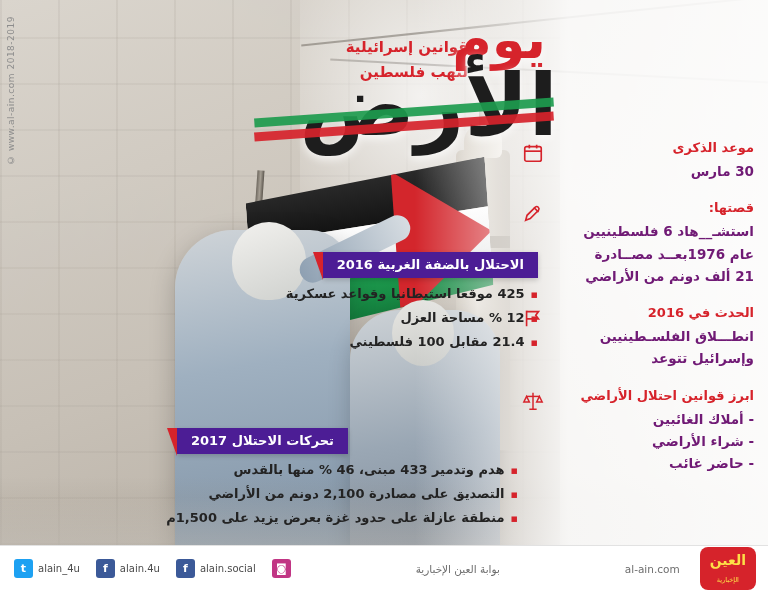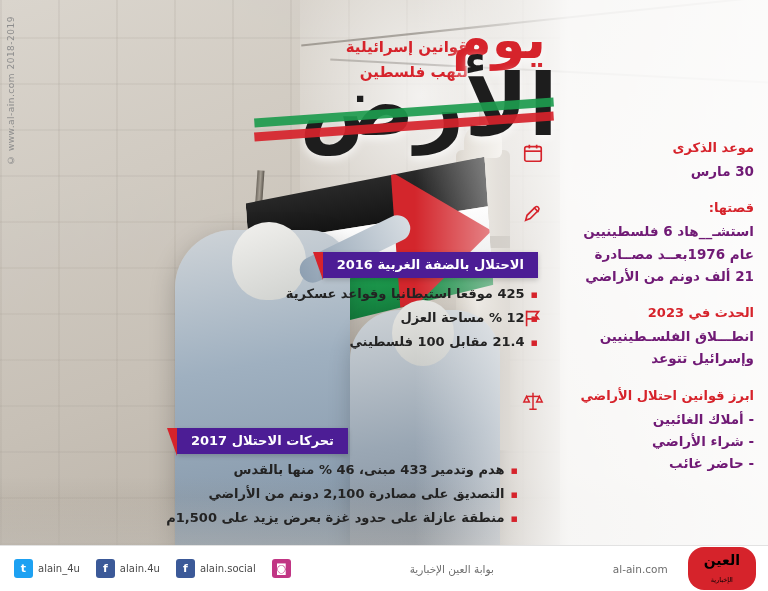--- a/index.html
+++ b/index.html
@@ -220,22 +220,22 @@
   .ic-tw { background: #1da1f2; }
   .ic-fb { background: #3b5998; }
   .ic-fb2 { background: #3b5998; }
   .ic-ig { background: #c13584; }
   .footer-mid {
     flex: 1; text-align: center; font-size: 10.5px; color: #6d6d6d; direction: rtl;
   }
   .footer-right { display: flex; align-items: center; gap: 20px; padding-right: 12px; }
   .site-url { font-size: 10.5px; color: #6d6d6d; }
   .logo {
-    background: #d6232b; color: #000000; border-radius: 16px;
-    padding: 5px 16px; text-align: center; line-height: 1.05; direction: rtl;
+    background: #d6232b; color: #fde047; border-radius: 8px;
+    padding: 5px 10px; text-align: center; line-height: 1.05; direction: rtl;
   }
   .logo .l1 { font-size: 14px; font-weight: bold; }
   .logo .l2 { font-size: 6.5px; letter-spacing: .3px; }
 </style>
 </head>
 <body>
 
 <div class="page">
 
   <div class="bg">
@@ -302,21 +302,21 @@
       <div class="info-line">21 ألف دونم من الأراضي</div>
     </div>
 
     <div class="info-block">
       <div class="info-icon">
         <svg viewBox="0 0 24 24" fill="none" stroke="#d6232b" stroke-width="1.8">
           <path d="M5 21V4"></path>
             <path d="M5 5h13l-3 4 3 4H5"></path>
         </svg>
       </div>
-      <div class="info-head">الحدث في 2023</div>
+      <div class="info-head">الحدث في 2016</div>
       <div class="info-line">انطـــلاق الفلسـطينيين</div>
       <div class="info-line">وإسرائيل تتوعد</div>
     </div>
 
     <div class="info-block">
       <div class="info-icon">
         <svg viewBox="0 0 24 24" fill="none" stroke="#d6232b" stroke-width="1.6">
           <line x1="12" y1="3" x2="12" y2="21"></line>
             <line x1="5" y1="7" x2="19" y2="7"></line>
           <path d="M5 7l-3 6h6z"></path>

